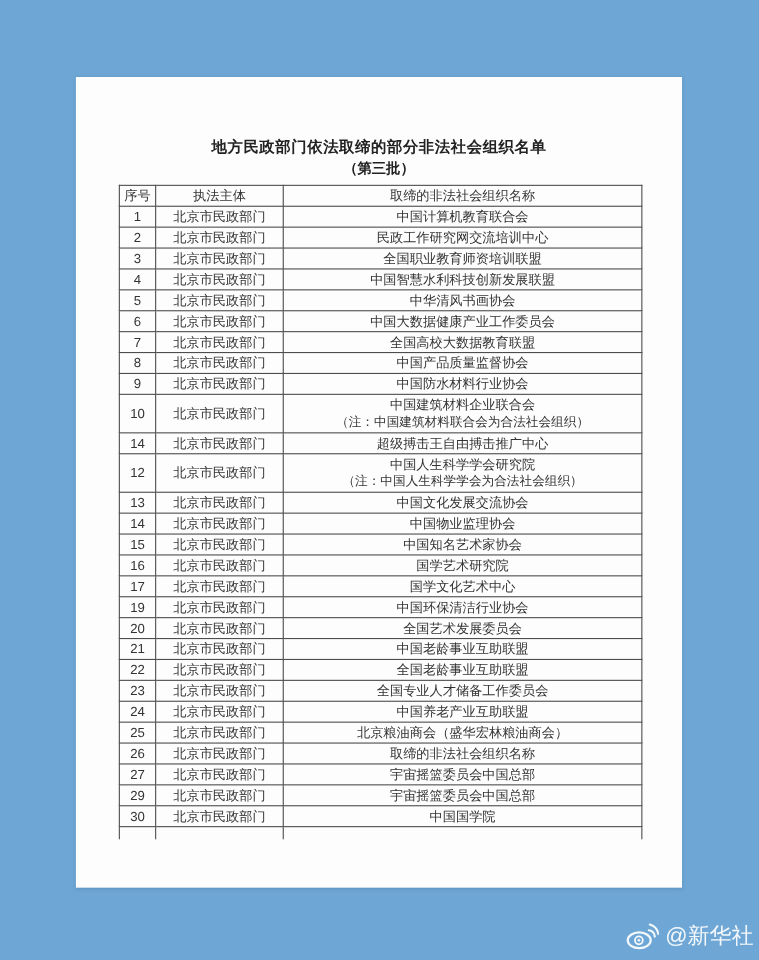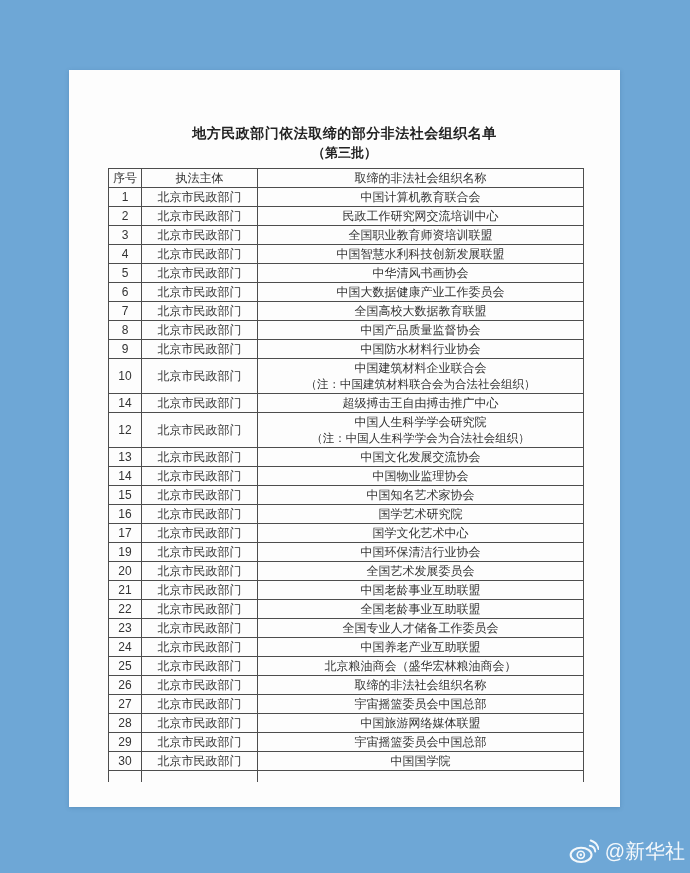--- a/index.html
+++ b/index.html
@@ -279,27 +279,20 @@
             </td>
           </tr>
           <tr>
             <td>27</td>
             <td>北京市民政部门</td>
             <td>
               <div>宇宙摇篮委员会中国总部</div>
             </td>
           </tr>
           <tr>
-            <td>28</td>
-            <td>北京市民政部门</td>
-            <td>
-              <div>中国旅游网络媒体联盟</div>
-            </td>
-          </tr>
-          <tr>
             <td>29</td>
             <td>北京市民政部门</td>
             <td>
               <div>宇宙摇篮委员会中国总部</div>
             </td>
           </tr>
           <tr>
             <td>30</td>
             <td>北京市民政部门</td>
             <td>

